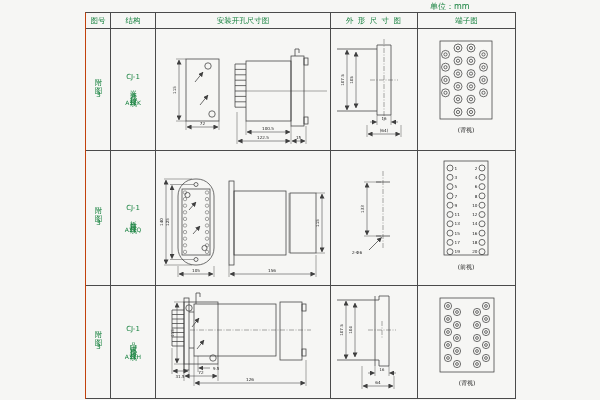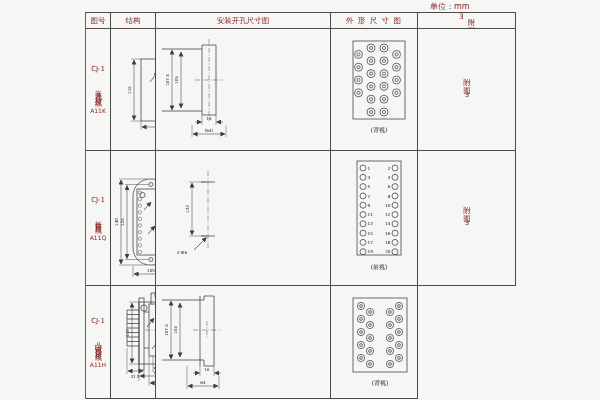--- a/index.html
+++ b/index.html
@@ -1,29 +1,29 @@
 <!DOCTYPE html>
 <html><head>
 <meta charset="utf-8">
 <style>
   html,body{margin:0;padding:0}
   .screen{position:relative;width:600px;height:400px;background:#f6f6f4;
-    font-family:"DejaVu Sans",sans-serif;color:#7f1d1d;overflow:hidden}
+    font-family:"DejaVu Sans",sans-serif;color:#15803d;overflow:hidden}
   .unit{position:absolute;top:1px;left:430px;font-size:8px;white-space:nowrap}
   .tbl{position:absolute;left:85px;top:12px;display:grid;
     grid-template-columns:25px 45px 175px 87px 98px;
     grid-template-rows:16px 122px 135px 113px;
     border-top:1px solid #4a4a4a;border-left:1px solid #c2410c}
   .cell{border-right:1px solid #4a4a4a;border-bottom:1px solid #4a4a4a;
     position:relative;display:flex;align-items:center;justify-content:center;overflow:hidden}
   .draw{display:block}
   .hd{font-size:7.5px;white-space:nowrap}
   .sp{letter-spacing:1px}
   .vtext{writing-mode:vertical-rl;text-orientation:upright;font-size:7.5px;letter-spacing:9px}
-  .struct{flex-direction:column;gap:11px}
+  .struct{flex-direction:column;gap:3px}
   .model{font-size:7px}
   .desc{writing-mode:vertical-rl;text-orientation:upright;font-size:7px;letter-spacing:2px}
   .code{font-size:6px}
   svg{display:block;font-family:"DejaVu Sans",sans-serif}
   .ln{stroke:#3f3f3f;stroke-width:.75;fill:none}
   .thin{stroke:#3f3f3f;stroke-width:.45;fill:none}
   .dim{stroke:#3f3f3f;stroke-width:.55;fill:none}
   .dash{stroke-dasharray:5 1.5 1 1.5}
   svg text{font-size:4.6px;fill:#222}
   .t4{font-size:4px}.t42{font-size:4.2px}.t38{font-size:3.8px}.t6{font-size:6px}.tn{font-size:4.2px}
@@ -33,20 +33,21 @@
 
 <div class="screen">
   <div class="unit">单位：mm</div>
 
   <div class="tbl">
 
     <div class="cell hd">图号</div>
     <div class="cell hd">结构</div>
     <div class="cell hd">安装开孔尺寸图</div>
     <div class="cell hd sp">外 形 尺 寸 图</div>
+    <div class="cell hd">端子图</div>
 
     <div class="cell">
       <span class="vtext">附图3</span>
     </div>
     <div class="cell struct">
       <span class="model">CJ-1</span>
       <span class="desc">嵌入式后接线</span>
       <span class="code">A11K</span>
     </div>
 

